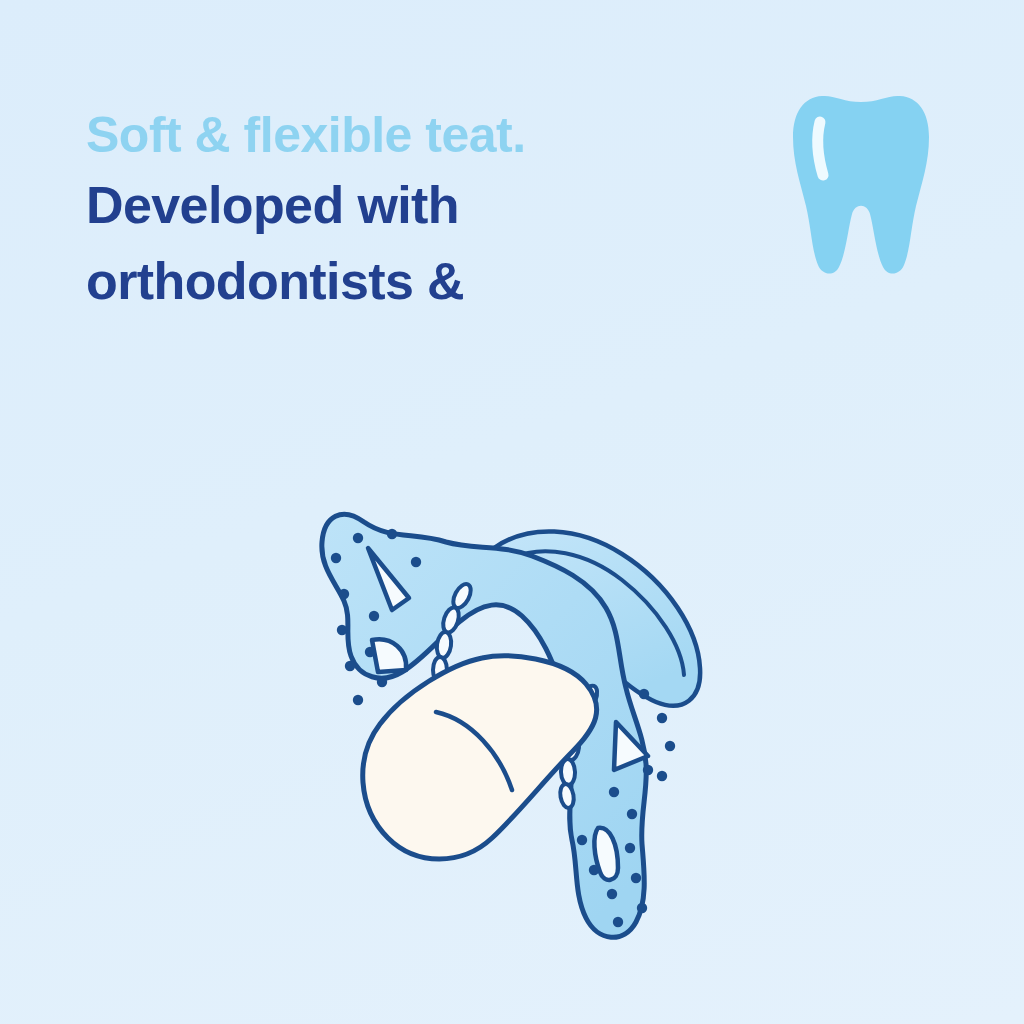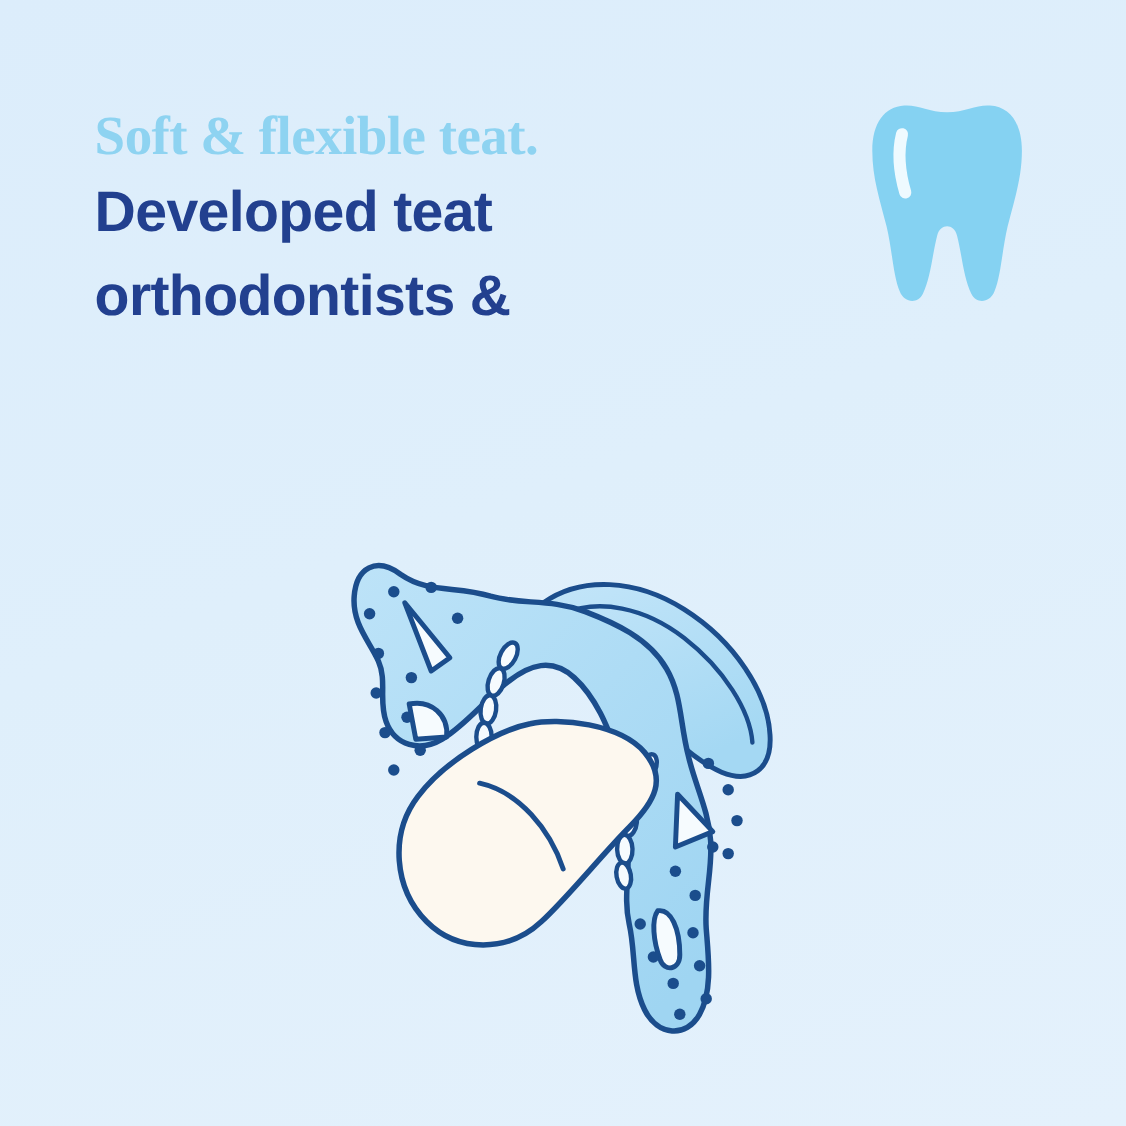--- a/index.html
+++ b/index.html
@@ -23,27 +23,27 @@
 
   
   .text-block {
     position: absolute;
     left: 86px;
     top: 96px;
     width: 640px;
   }
 
   .eyebrow {
-    font-family: Liberation Serif, serif;
+    font-family: Liberation Sans, sans-serif;
     font-size: 50px;
     font-weight: 700;
     letter-spacing: -0.5px;
     color: #8ed3f1;
     line-height: 1.08;
-    margin: 0 0 6px 0;
+    margin: 12px 0 6px 0;
     white-space: nowrap;
   }
 
   .headline {
     font-family: "Liberation Sans", sans-serif;
     font-size: 52px;
     font-weight: 700;
     letter-spacing: -0.6px;
     color: #22408f;
     line-height: 1.46;
@@ -73,21 +73,21 @@
   }
 </style>
 </head>
 <body>
 
 <div id="canvas">
 
   <div class="text-block">
     <p class="eyebrow">Soft &amp; flexible teat.</p>
     <h1 class="headline">
-      <span class="hl-line">Developed teat</span>
+      <span class="hl-line">Developed with</span>
       <span class="hl-line">orthodontists &amp;</span>
     </h1>
   </div>
 
   <svg class="tooth-icon" viewBox="0 0 150 200">
     <path d="M75 16
              C 58 16, 48 9, 36 10
              C 18 11, 7 26, 7 51
              C 7 76, 14 96, 20 120
              C 25 141, 26 165, 32 179

